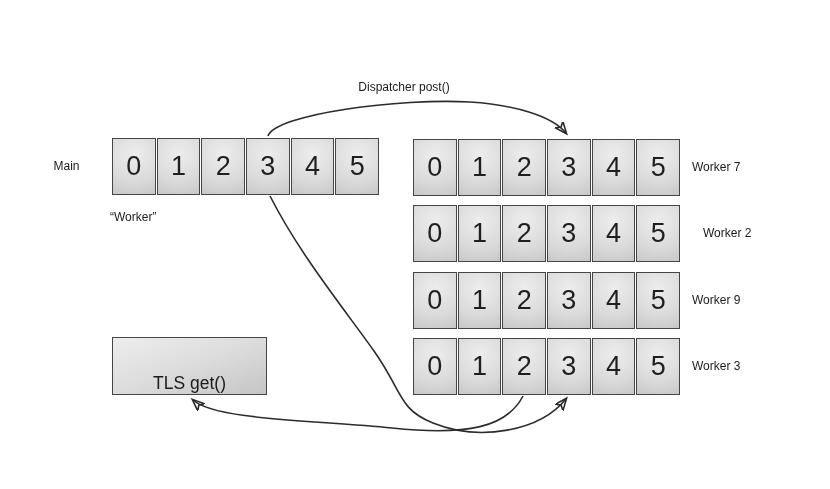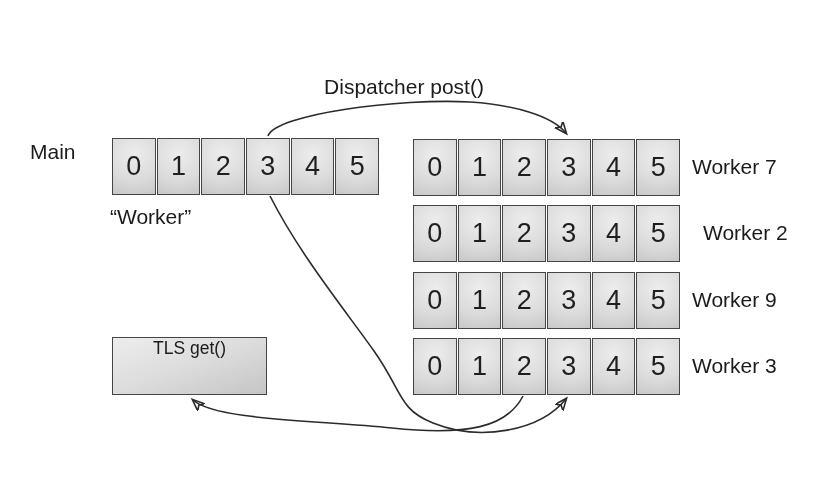--- a/index.html
+++ b/index.html
@@ -1,33 +1,33 @@
 <!DOCTYPE html>
 <html><head>
 <meta charset="utf-8">
 <style>
   html,body{margin:0;padding:0;background:#ffffff;}
   #stage{
     position:relative;width:830px;height:489px;background:#ffffff;overflow:hidden;
     font-family:"Liberation Sans",sans-serif;color:#1b1b1b;
   }
-  .lbl{position:absolute;font-size:21px;line-height:22px;white-space:nowrap;color:#1b1b1b;}
+  .lbl{position:absolute;font-size:12px;line-height:22px;white-space:nowrap;color:#1b1b1b;}
   .lbl-center{text-align:center;}
   .row{position:absolute;display:flex;gap:1px;width:267px;height:57px;}
   .cell{
     flex:1;box-sizing:border-box;border:1.6px solid #454545;
     background:radial-gradient(ellipse 130% 95% at 50% 28%, #ededed 0%, #dadada 52%, #bfbfbf 100%);
     display:flex;align-items:center;justify-content:center;
     font-size:27px;color:#1f1f1f;
   }
   .tls-box{
     position:absolute;left:112px;top:337px;width:155px;height:58px;box-sizing:border-box;
     border:1.6px solid #454545;
     background:linear-gradient(160deg,#ededed 0%,#dcdcdc 50%,#c5c5c5 100%);
-    display:flex;align-items:flex-start;justify-content:center;
+    display:flex;align-items:flex-end;justify-content:center;
     font-size:17.5px;color:#1b1b1b;
   }
   svg.overlay{position:absolute;left:0;top:0;pointer-events:none;}
   svg.overlay path{fill:none;stroke:#2b2b2b;stroke-width:1.6px;}
 </style>
 </head>
 <body>
 
 <div id="stage">
 
@@ -37,21 +37,21 @@
         <path d="M0,0 L12,5 L0,10 L3.2,5 z" fill="#2b2b2b" stroke="none"></path>
       </marker>
     </defs>
     <path d="M 268 136 C 276 114 400 98 470 102 C 515 105 552 116 566 133" marker-end="url(#ah)"></path>
     <path d="M 270 196 C 300 255 345 310 374 351 C 403 392 398 409 433 423 C 480 442 540 431 566 399" marker-end="url(#ah)"></path>
     <path d="M 523 396 C 507 427 468 436 392 428 C 312 420 215 420 193 400" marker-end="url(#ah)"></path>
   </svg>
 
   <div class="lbl lbl-center" style="left:294px;top:76px;width:220px;">Dispatcher post()</div>
 
-  <div class="lbl" style="left:30px;top:141px;width:73px;text-align:left;">Main</div>
+  <div class="lbl" style="left:30px;top:155px;width:73px;text-align:center;">Main</div>
 
   <div class="row" style="left:112px;top:138px;">
     <div class="cell">0</div>
     <div class="cell">1</div>
     <div class="cell">2</div>
     <div class="cell">3</div>
     <div class="cell">4</div>
     <div class="cell">5</div>
   </div>
 

